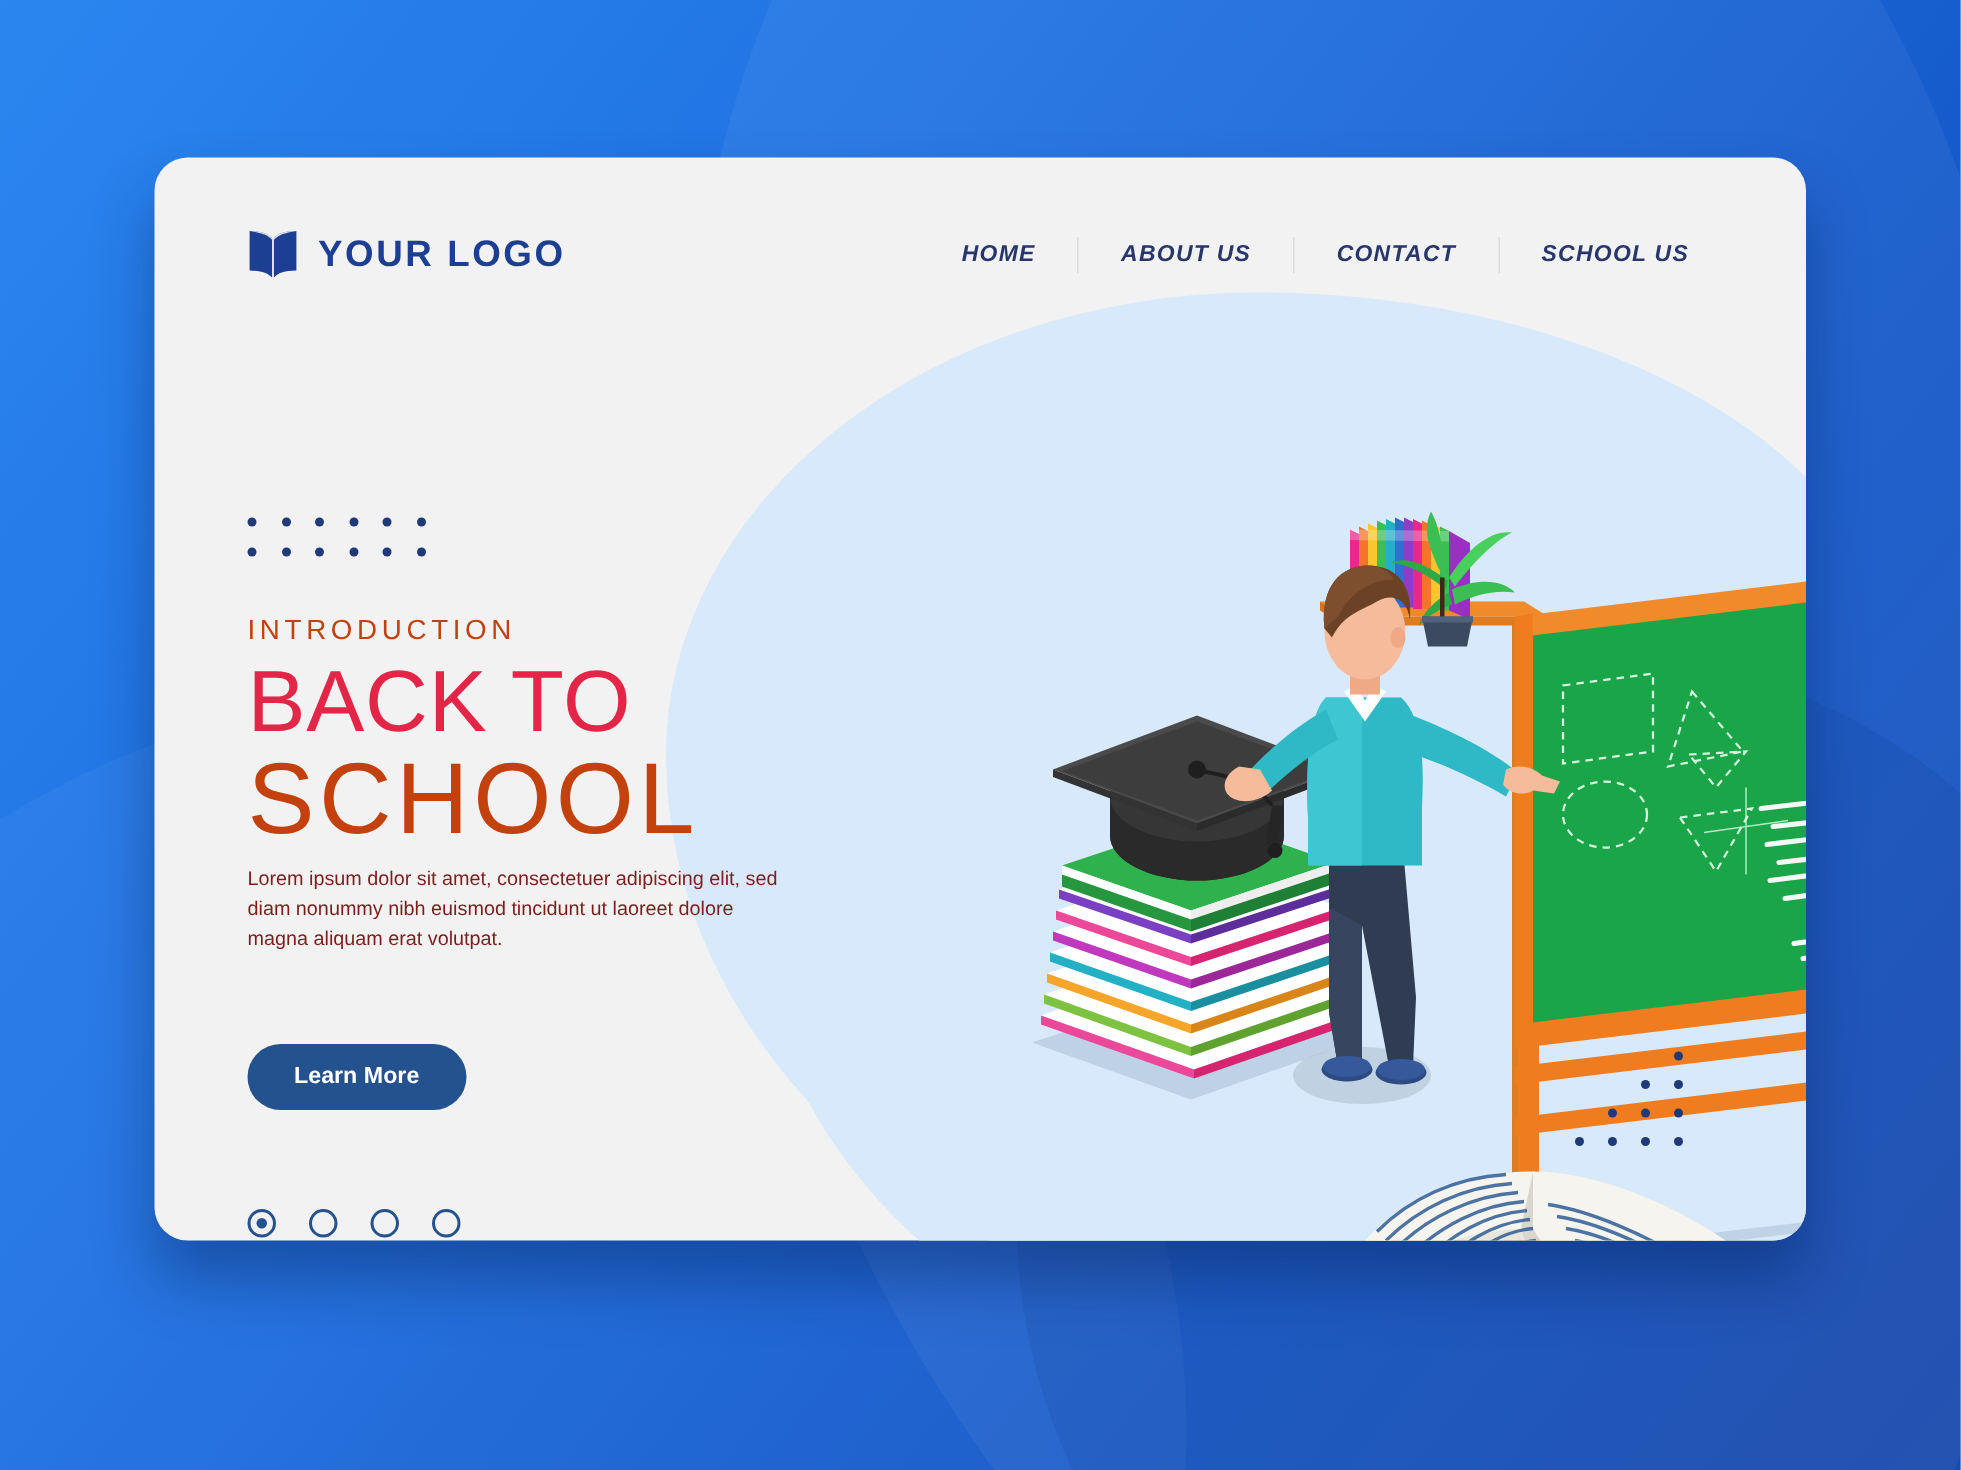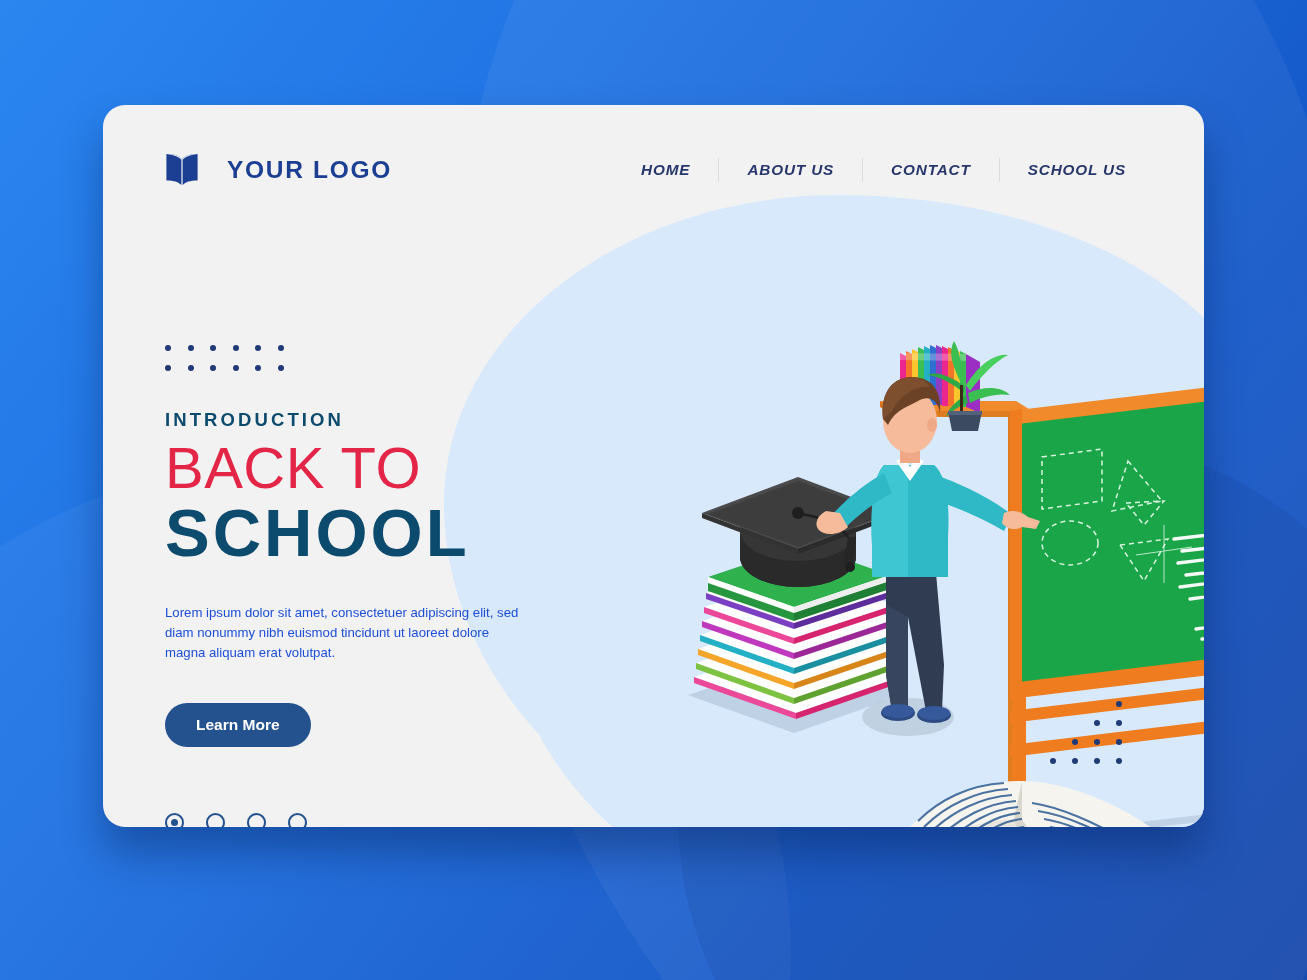--- a/index.html
+++ b/index.html
@@ -66,21 +66,21 @@
     border-radius: 46% 54% 50% 50% / 40% 48% 52% 60%;
   }
 
   
   .header {
     position:absolute; left:0; top:0; right:0; height:130px;
     display:flex; align-items:center; justify-content:space-between;
     padding: 0 50px 0 62px;
     z-index:12;
   }
-  .brand { display:flex; align-items:center; gap:28px; }
+  .brand { display:flex; align-items:center; gap:13px; }
   .brand-mark { width:34px; height:36px; display:block; }
   .brand-text {
     font-size:24.5px; font-weight:700; letter-spacing:1.7px;
     color:#1d3f93;
   }
   .nav { display:flex; align-items:center;font-style:italic; }
   .nav-link {
     font-size:15.3px; font-weight:600; letter-spacing:0.85px;
     color:#27376b; padding: 0 28px; cursor:pointer; white-space:nowrap;
   }
@@ -92,37 +92,37 @@
   }
   .dotgrid {
     display:grid;
     grid-template-columns: repeat(6, 22.5px);
     grid-template-rows: repeat(2, 20px);
     margin-bottom:24px;
   }
   .dotgrid i { width:6px; height:6px; border-radius:50%; background:#203a78; display:block; }
 
   .eyebrow {
-    font-size:18.5px; font-weight:700; letter-spacing:3.1px;
-    color:#0c4a6e; margin-bottom:9px;
+    font-size:18.5px; font-weight:400; letter-spacing:3.1px;
+    color:#c2410c; margin-bottom:9px;
   }
   .title-a {
     font-size:58px; font-weight:400; letter-spacing:0.5px;
     line-height:0.98; color:#e32648;
   }
   .title-b {
-    font-size:67px; font-weight:700; letter-spacing:3px;
-    line-height:1.02; color:#0c4a6e; margin-top:2px;
+    font-size:67px; font-weight:400; letter-spacing:3px;
+    line-height:1.02; color:#c2410c; margin-top:2px;
   }
   .lede {
-    margin-top:36px; width:358px;
-    font-size:13.2px; line-height:1.52; color:#1d4ed8;
+    margin-top:9px; width:358px;
+    font-size:13.2px; line-height:1.52; color:#7f1d1d;
   }
   .cta {
-    margin-top:40px;
+    margin-top:60px;
     display:inline-block;
     background:#24528f; color:#ffffff;
     font-size:15.5px; font-weight:700;
     padding: 13px 31px; border-radius:26px;
     border:none; cursor:pointer;text-align:right;
   }
   .dots {
     margin-top:66px; display:flex; align-items:center; gap:22px;
   }
   .cdot {

